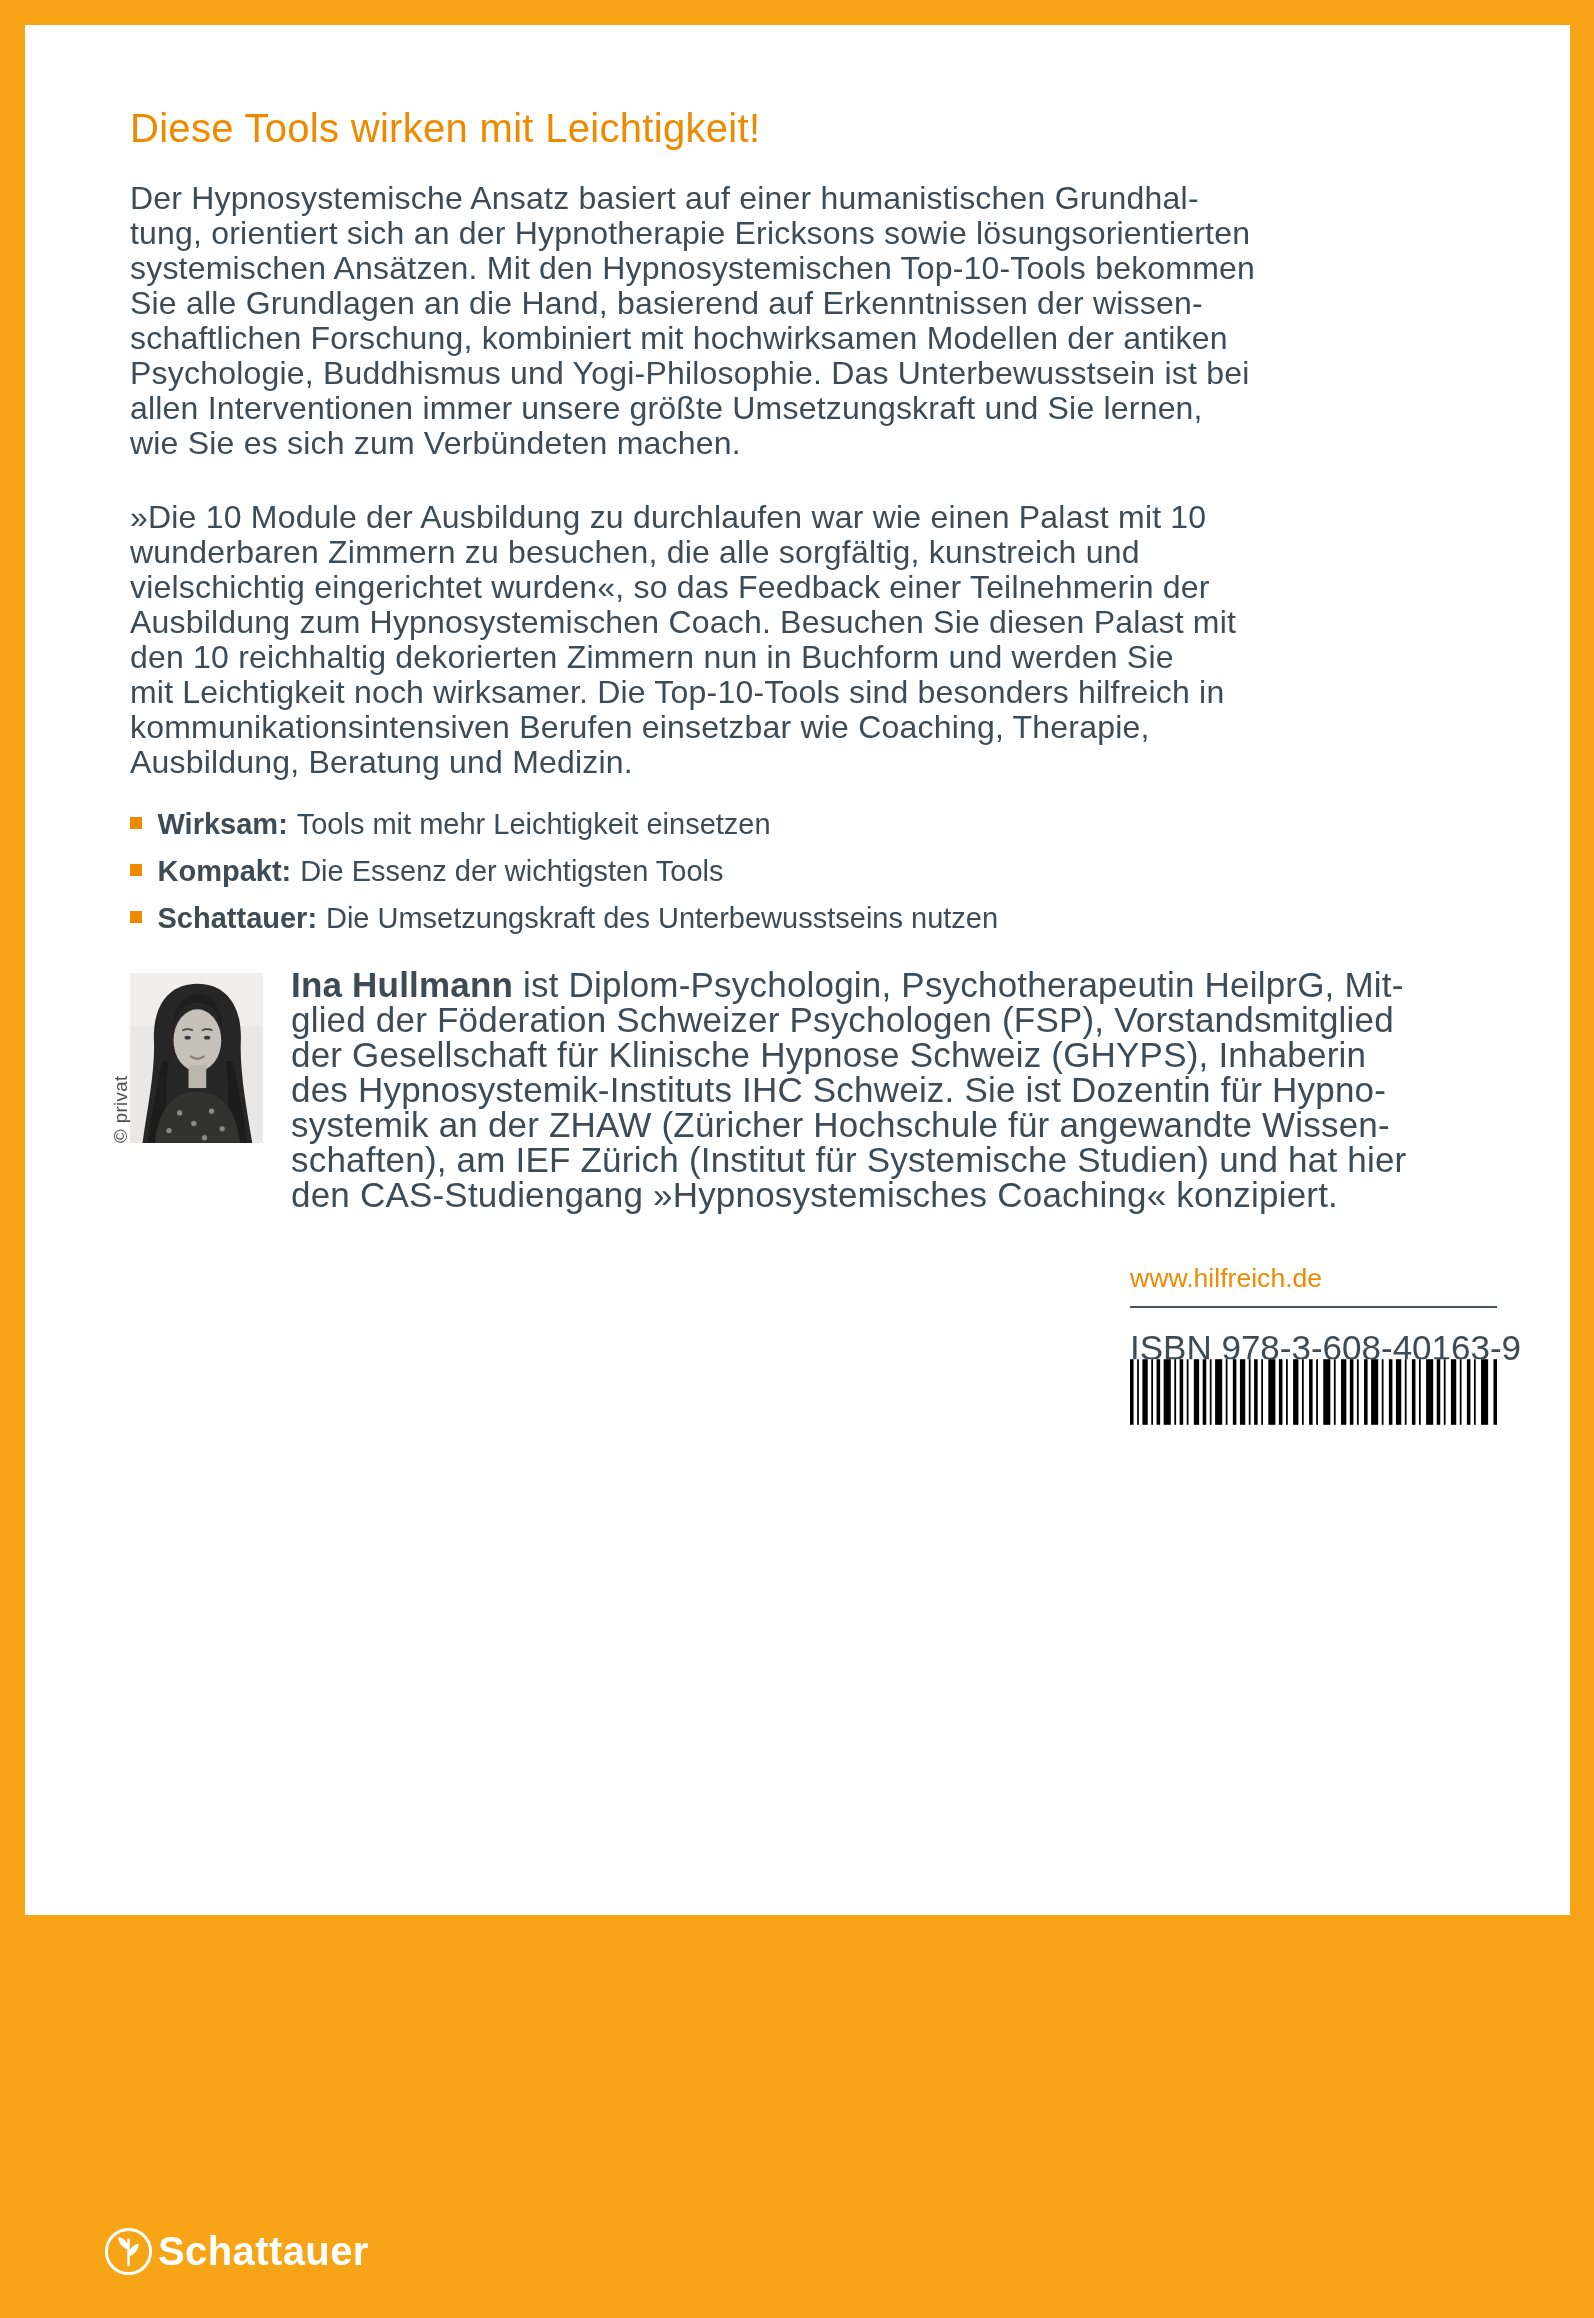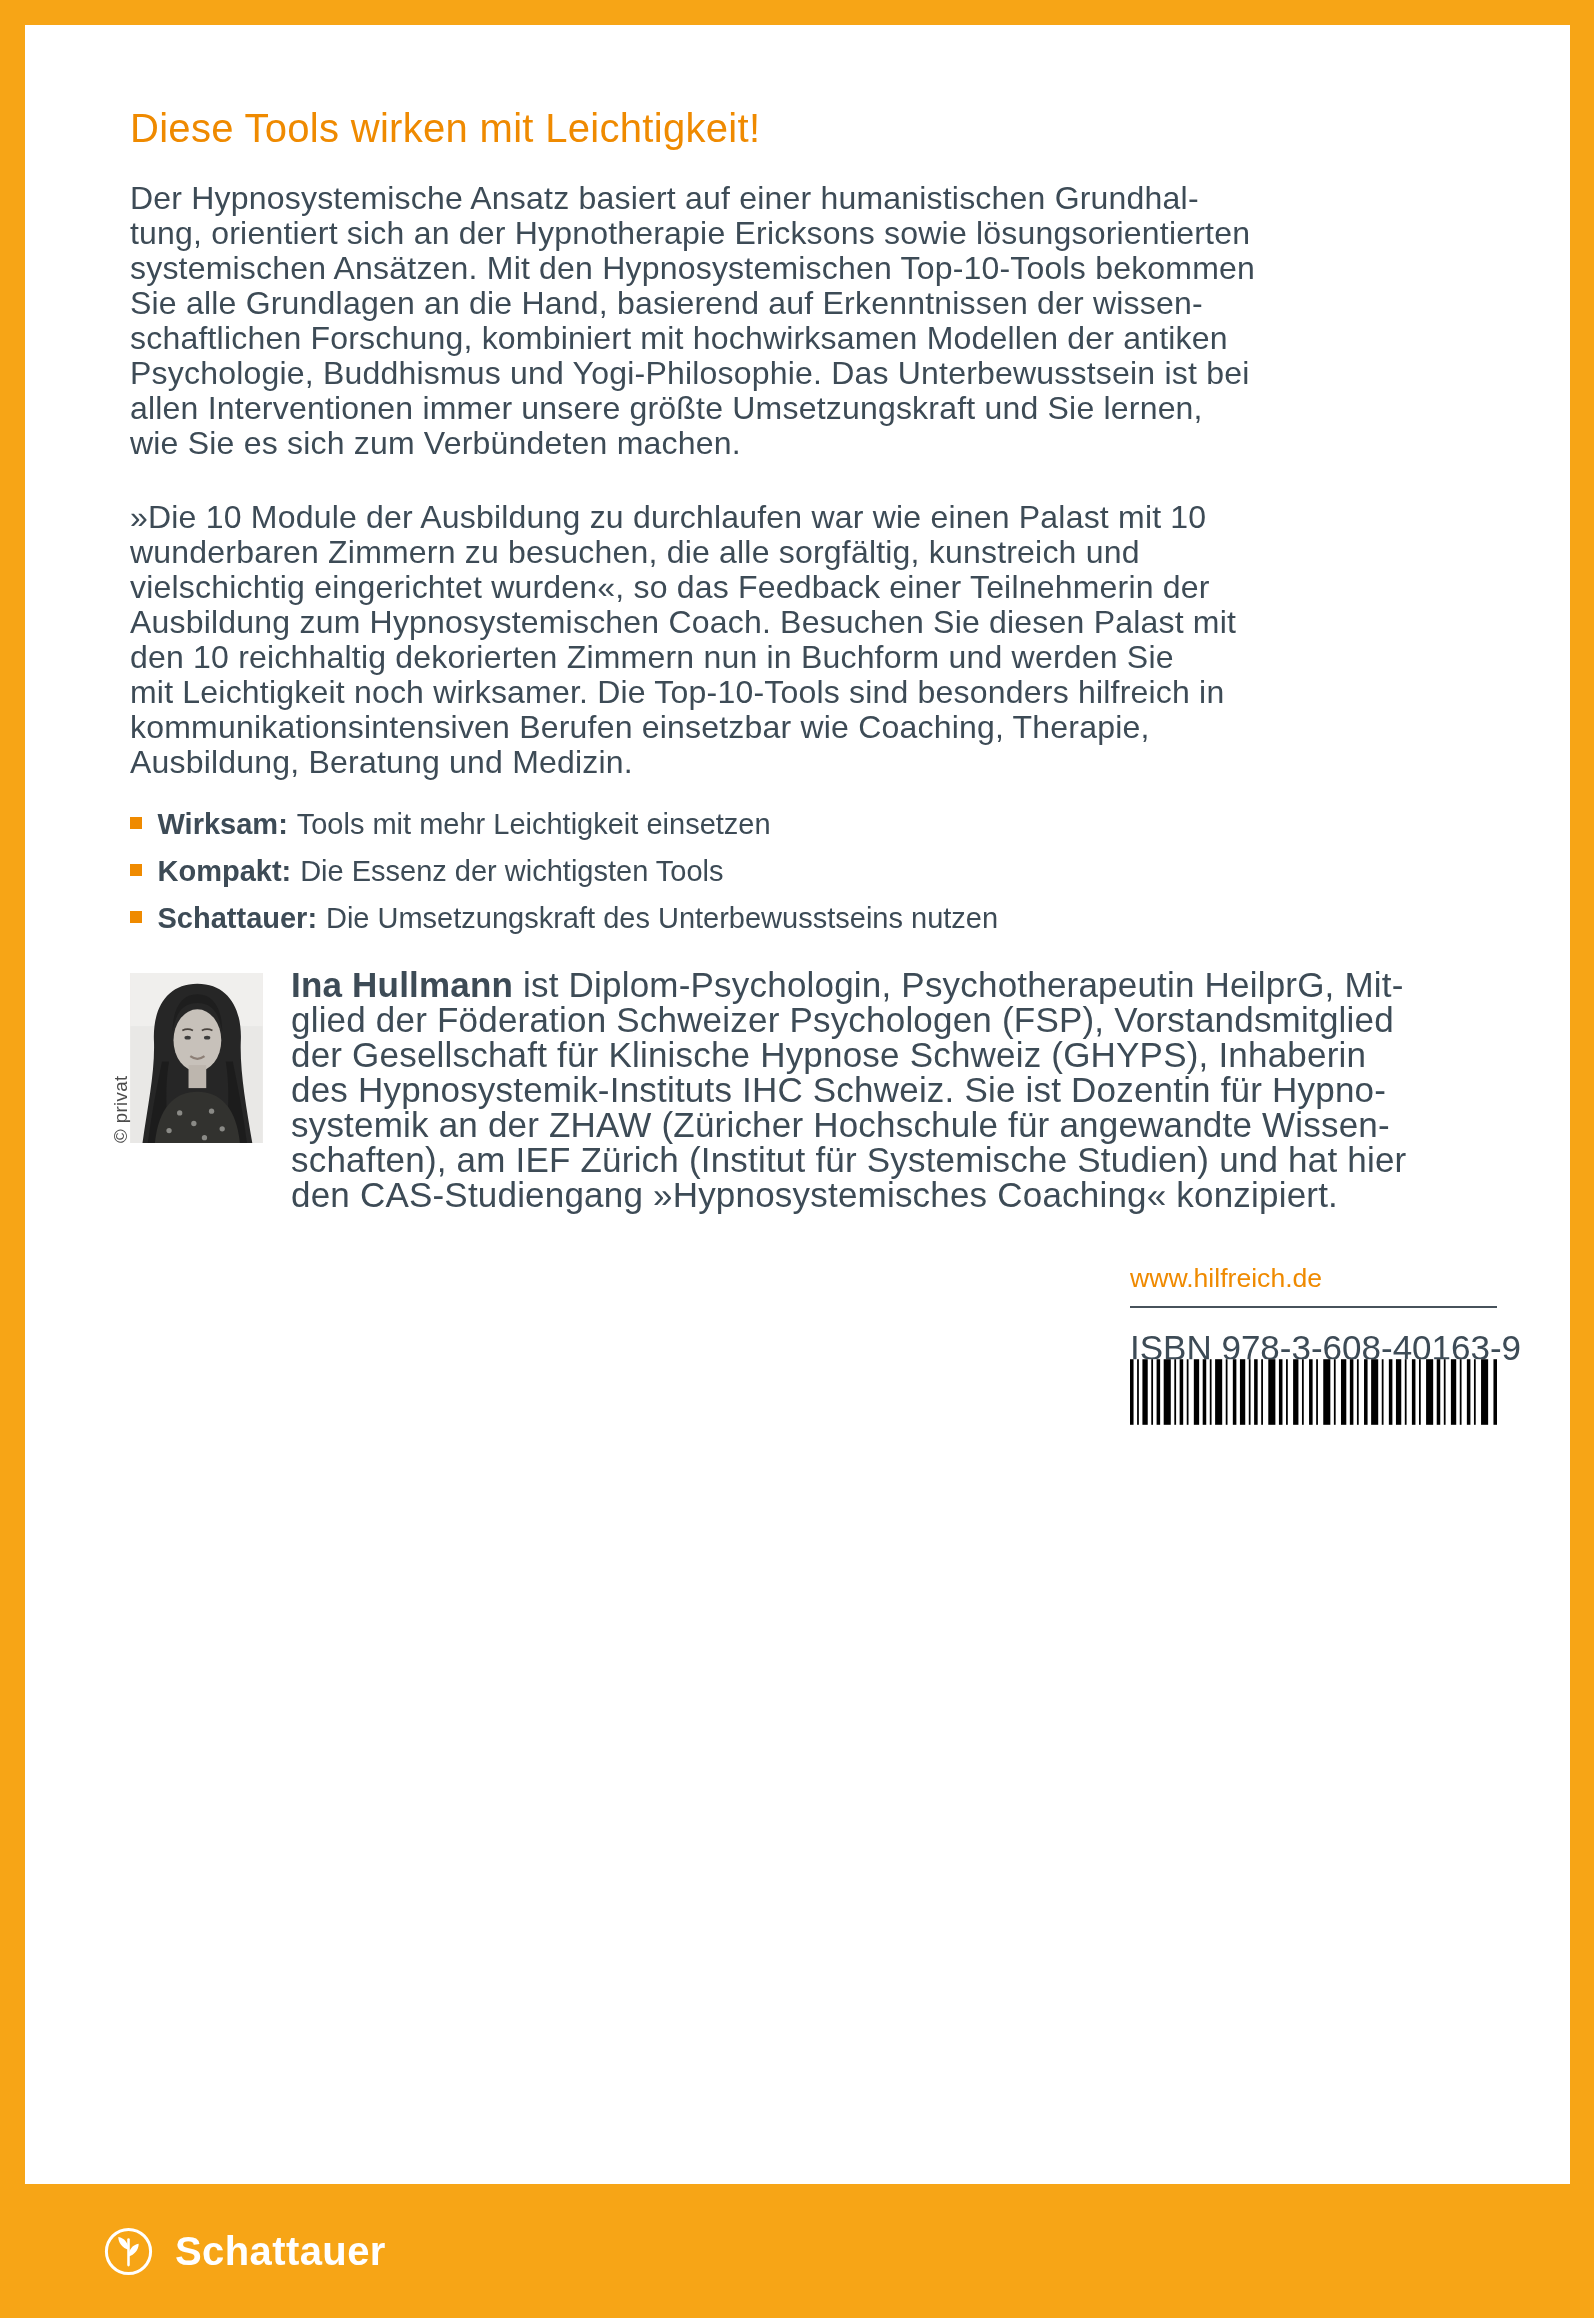--- a/index.html
+++ b/index.html
@@ -11,21 +11,21 @@
   html,body{width:1594px;height:2319px;}
   body{
     position:relative;
     background:var(--frame-orange);
     font-family:"Liberation Sans", sans-serif;
     color:var(--text);
   }
   .inner{
     position:absolute;
     left:25px; top:25px;
-    width:1545px; height:2159px;
+    width:1545px; height:1890px;
     background:#ffffff;
   }
   .headline{
     position:absolute;
     left:105px; top:81px;
     font-size:40px;
     font-weight:400;
     letter-spacing:0.3px;
     color:var(--accent-orange);
   }
@@ -109,21 +109,21 @@
     width:367px; height:66px;
   }
   .band{
     position:absolute;
     left:0; top:2184px;
     width:1354px; height:135px;
     background:var(--frame-orange);
     display:flex;
     align-items:center;
     padding-left:103px;
-    gap:21px;
+    gap:4px;
   }
   .pubname{
     font-size:40px;
     font-weight:600;
     letter-spacing:0.4px;
     color:#ffffff;
   }
   .logo{ width:51px; height:51px; display:block; }
 </style>
 </head>

